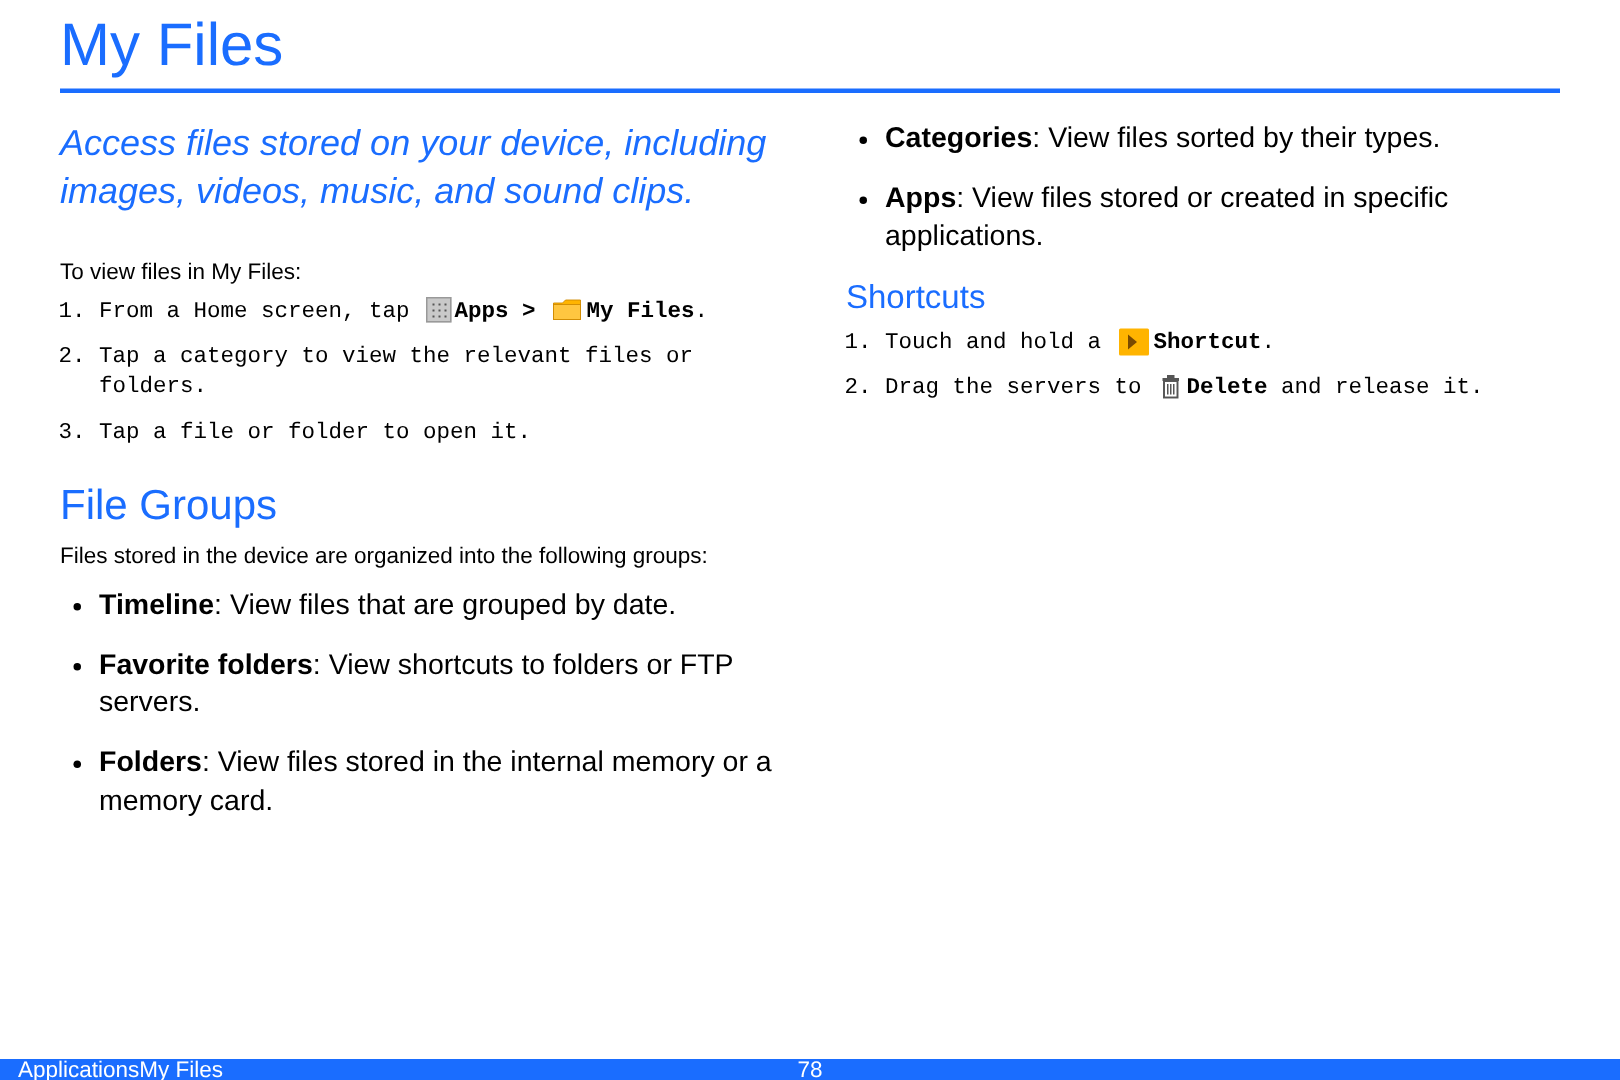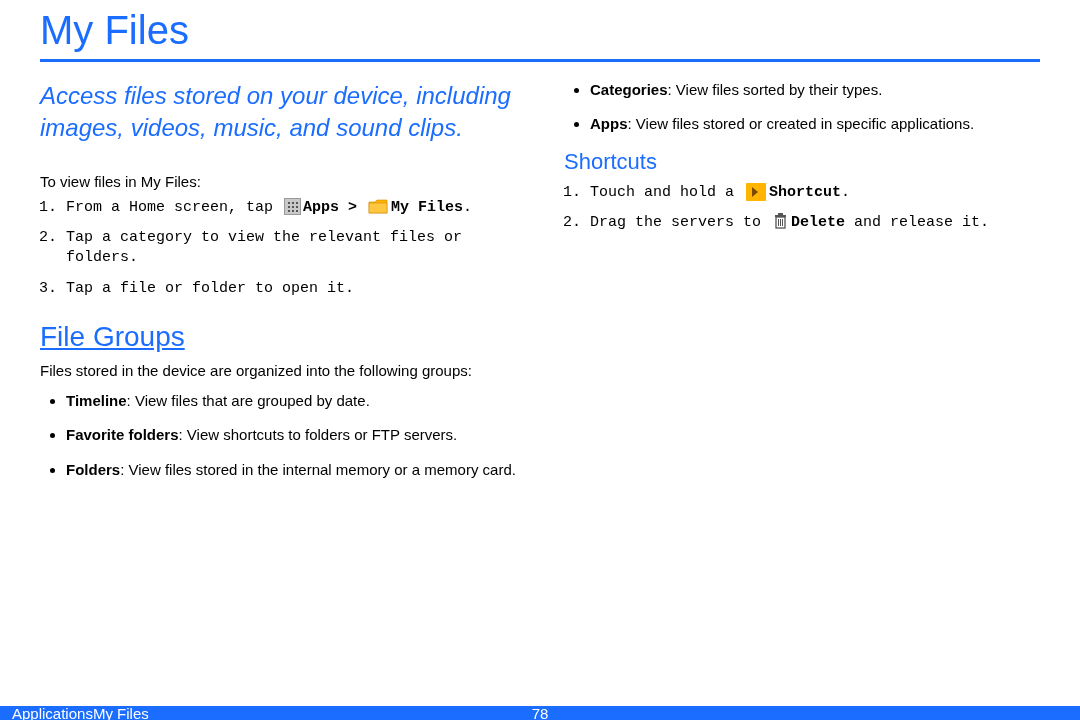--- a/index.html
+++ b/index.html
@@ -6,24 +6,24 @@
   html, body { width: 1080px; height: 720px; font-family: Arial, Helvetica, sans-serif; background: #fff; color: #000; }
   .page { position: relative; width: 1080px; height: 720px; padding: 0 40px; }
   .title { color: #1a6dff; font-size: 40px; font-weight: 400; padding-top: 8px; padding-bottom: 6px; }
   .rule { height: 3px; background: #1a6dff; width: 100%; margin-bottom: 18px; }
   .columns { display: flex; gap: 48px; }
   .col { flex: 1; min-width: 0; }
   .intro { color: #1a6dff; font-style: italic; font-size: 24px; line-height: 1.35; margin-bottom: 28px; }
   .lead { font-size: 15px; margin-bottom: 8px; }
   ol.steps { list-style: decimal; padding-left: 26px; font-size: 15px; font-family: Liberation Mono, monospace; }
   ol.steps li { margin-bottom: 10px; line-height: 1.35; }
-  .h2 { color: #1a6dff; font-size: 28px; font-weight: 400; margin-top: 22px; margin-bottom: 8px; text-decoration: underline; }
+  .h2 { color: #1a6dff; font-size: 28px; font-weight: 400; margin-top: 22px; margin-bottom: 8px; }
   .h3 { color: #1a6dff; font-size: 22px; font-weight: 400; margin-top: 10px; margin-bottom: 8px; }
   .para { font-size: 15px; line-height: 1.35; margin-bottom: 10px; }
-  ul.bullets { list-style: disc; padding-left: 26px; font-size: 15px; }
+  ul.bullets { list-style: disc; padding-left: 26px; font-size: 19px; }
   ul.bullets li { margin-bottom: 14px; line-height: 1.35; }
   .b { font-weight: bold; }
   .inline-icon { display: inline-block; vertical-align: middle; }
   .icon-grid {
     width: 17px; height: 17px; background: #c9c9c9; border: 1px solid #999;
     position: relative; margin-right: 2px; margin-left: 2px;
   }
   .icon-grid::before {
     content: ""; position: absolute; inset: 2px;
     background-image: radial-gradient(#555 1px, transparent 1px);

